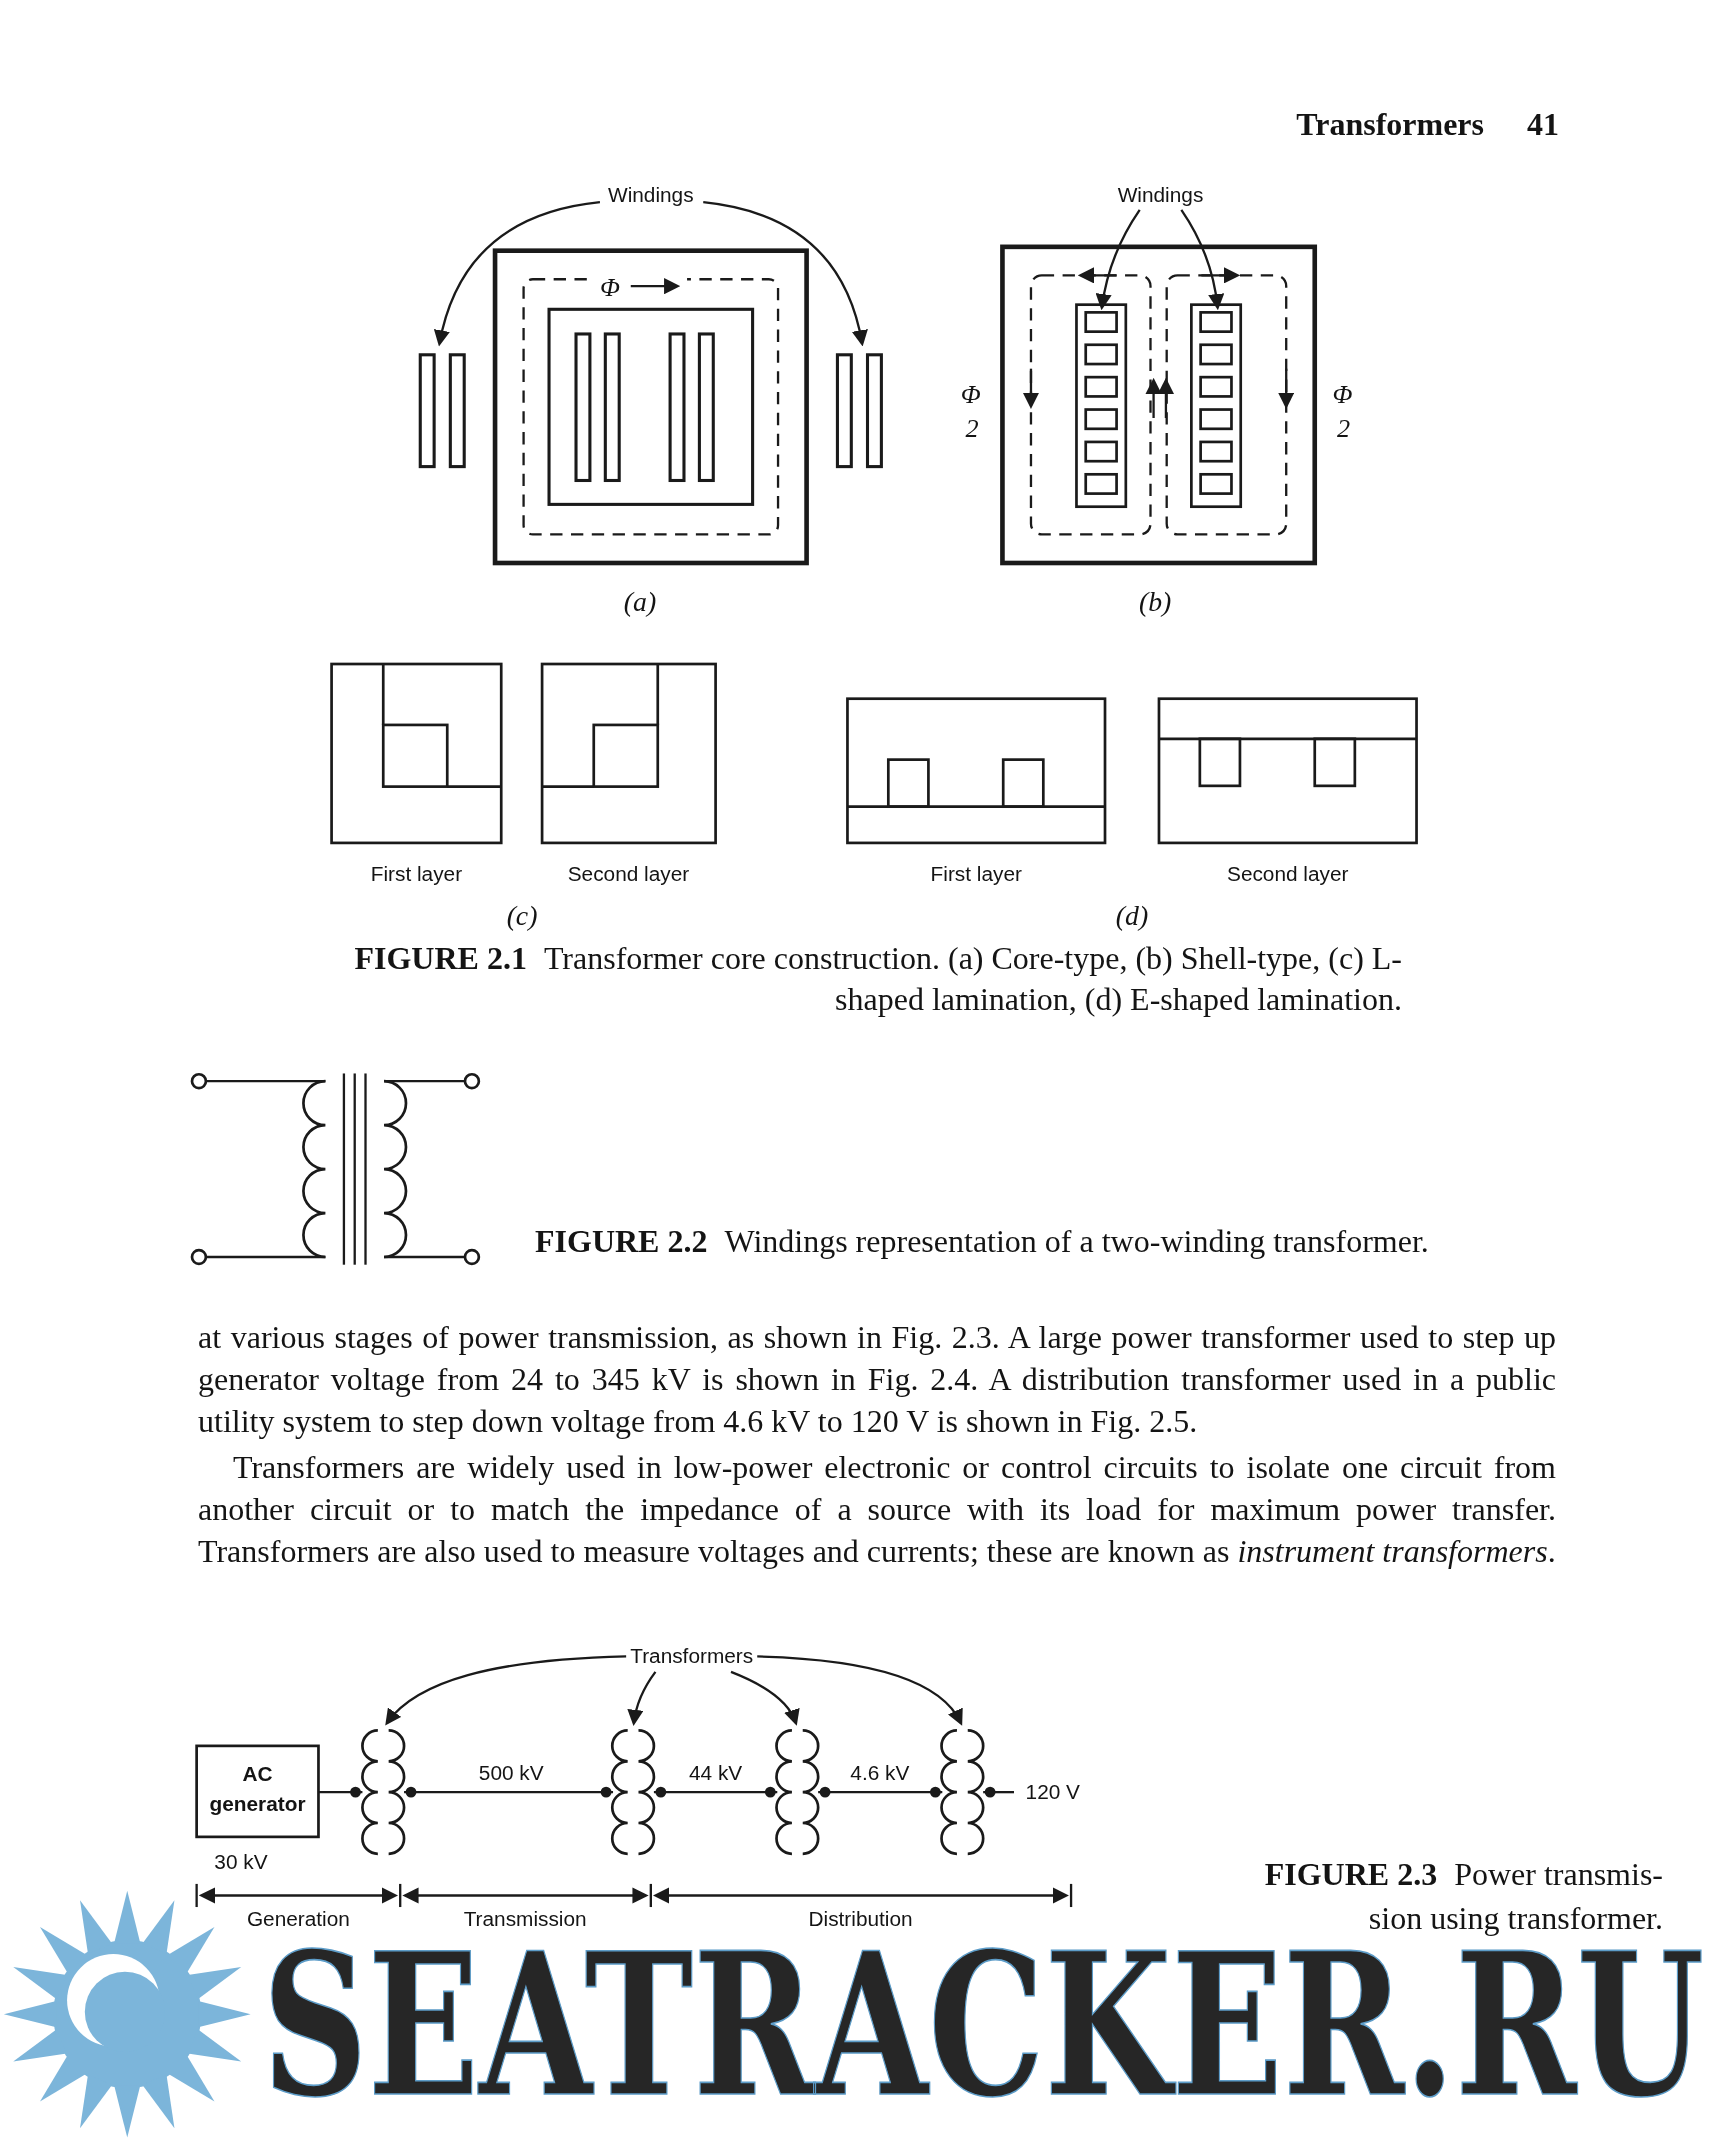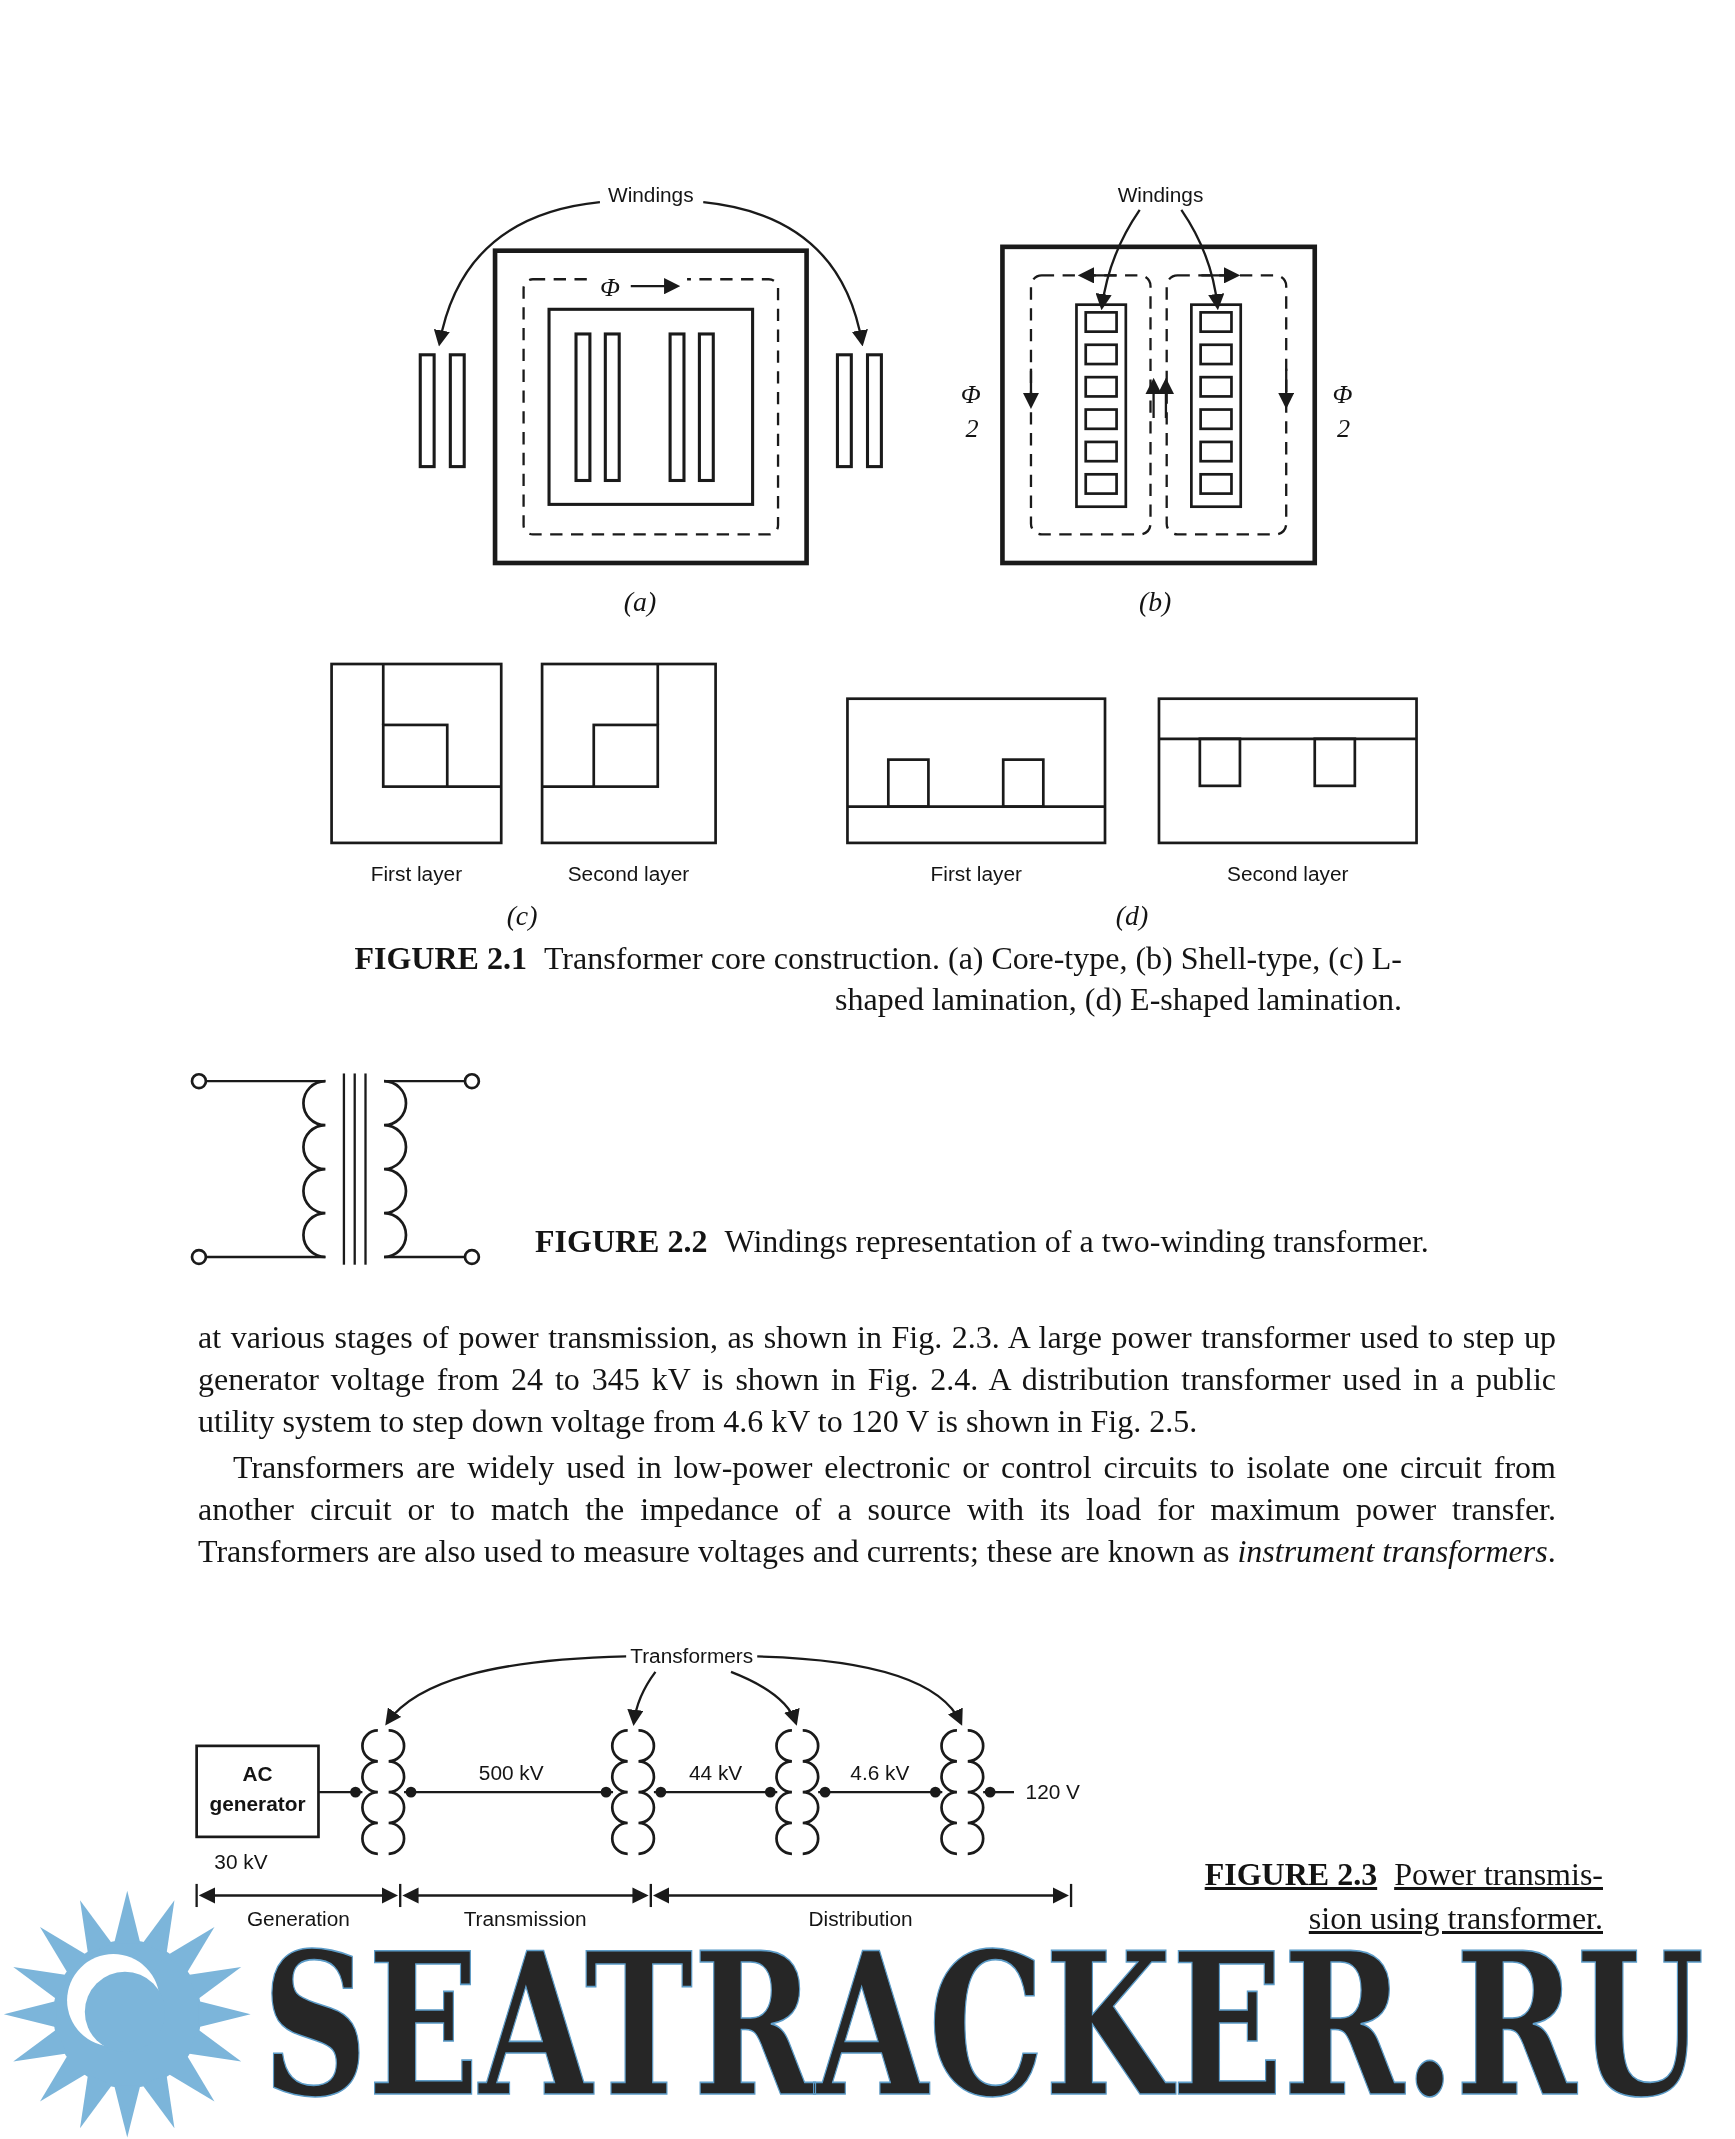--- a/index.html
+++ b/index.html
@@ -7,21 +7,21 @@
         font-family:"Liberation Serif",serif;color:#141414;}
   .art{position:absolute;left:0;top:0;}
   
   .header{position:absolute;top:106px;left:0;width:1559px;text-align:right;
           font-size:32px;font-weight:bold;}
   .header .h-num{margin-left:43px;}
   .caption{position:absolute;font-size:32px;line-height:41px;text-align:right;}
   .fig-tag{font-weight:bold;margin-right:17px;}
   .cap1{left:322px;top:938px;width:1080px;}
   .cap2{left:535px;top:1221px;white-space:nowrap;}
-  .cap3{left:1125px;top:1852px;width:478px;line-height:44px;text-decoration:underline;}
+  .cap3{left:1185px;top:1852px;width:478px;line-height:44px;}
   .bodytext{position:absolute;left:194px;top:1312px;width:1366px;
             font-size:32px;line-height:42px;text-align:justify;}
   .bodytext p{margin:4px;}
   .bodytext p.indent{text-indent:35px;}
   
   .thick{fill:none;stroke:#1a1a1a;stroke-width:6;}
   .med{fill:none;stroke:#1a1a1a;stroke-width:4;}
   .med2{fill:none;stroke:#1a1a1a;stroke-width:3.5;}
   .thin{fill:none;stroke:#1a1a1a;stroke-width:3;}
   .dashed{fill:none;stroke:#1a1a1a;stroke-width:3;stroke-dasharray:16 11;}
@@ -35,20 +35,23 @@
   .genlabel{font-family:"Liberation Sans",sans-serif;font-size:27px;font-weight:bold;}
   .sublabel{font-family:"Liberation Serif",serif;font-style:italic;font-size:36px;}
   .phi{font-family:"Liberation Serif",serif;font-style:italic;font-size:34px;}
   .wmtext{font-family:"DejaVu Serif",serif;font-size:255px;font-weight:bold;opacity:0.92;}
 </style>
 </head>
 <body>
 
 <div class="page">
 
+  <div class="header">
+    <span class="h-title">Transformers</span><span class="h-num">41</span>
+  </div>
 
   <svg class="art" width="1735" height="2140" viewBox="0 0 2250 2775">
     <defs>
       <marker id="arr" viewBox="0 0 10 10" refX="8" refY="5" markerWidth="7" markerHeight="7" orient="auto-start-reverse">
         <path d="M0,0 L10,5 L0,10 z" fill="#1a1a1a"></path>
       </marker>
       <pattern id="stripes" width="12" height="34" patternUnits="userSpaceOnUse">
         <rect width="12" height="34" fill="#7cb5da"></rect>
         <rect y="24" width="12" height="6" fill="#ffffff"></rect>
       </pattern>

